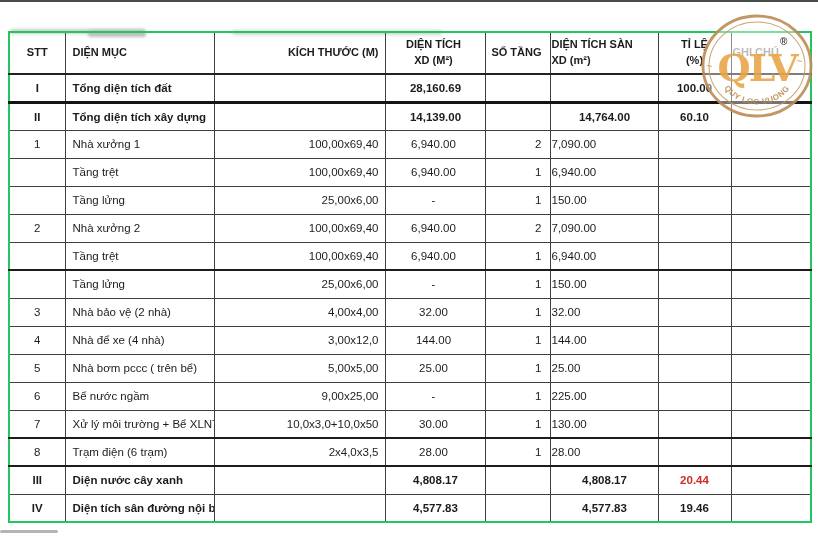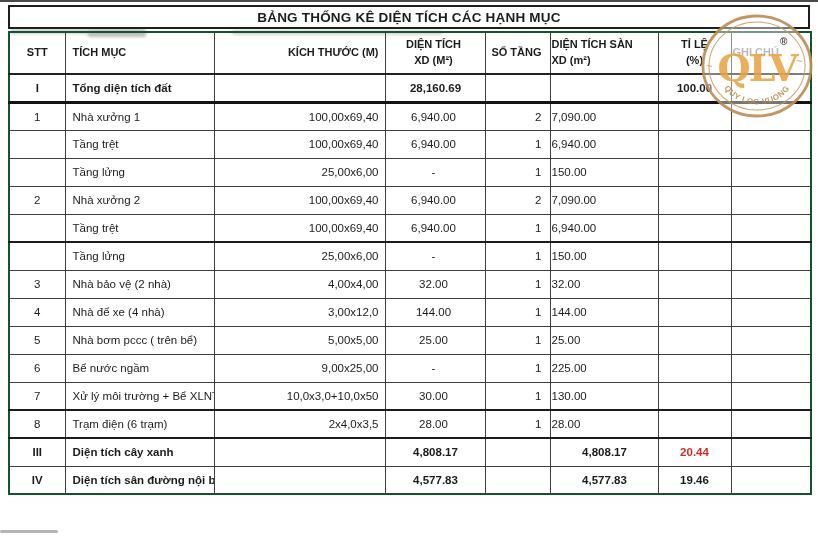--- a/index.html
+++ b/index.html
@@ -12,21 +12,21 @@
   .title-box {
     position:absolute; left:8px; top:5px; width:802px; height:24px;
     border:2px solid #1f1f1f; box-sizing:border-box;
     display:flex; align-items:center; justify-content:center;
   }
   .title-box span { font-size:13.5px; font-weight:bold; letter-spacing:.2px; }
 
   table.main {
     position:absolute; left:8px; top:31px; width:802px;
     border-collapse:collapse; table-layout:fixed;
-    border:2px solid #14532d;
+    border:2px solid #22c55e;
   }
   th, td {
     border:1px solid #3f3f3f; box-sizing:border-box;
     overflow:hidden; white-space:nowrap;
   }
   thead tr { height:42px; }
   thead th { font-size:11px; font-weight:bold; text-align:left; vertical-align:middle; line-height:1.45;
              border-bottom:2px solid #222; }
   thead th.muted { color:#8a8a8a; }
   tbody tr { height:28px; }
@@ -62,42 +62,39 @@
 <body>
 
 <div class="page">
   <div class="top-edge"></div>
 
   <div class="smudge s1"></div>
   <div class="smudge s2"></div>
   <div class="smudge s3"></div>
   <div class="smudge s4"></div>
 
-  <div class="title-box">
-    <span>BẢNG THỐNG KÊ DIỆN TÍCH CÁC HẠNH MỤC</span>
-  </div>
 
   <table class="main">
     <colgroup>
       <col style="width:56px">
         <col style="width:149px">
         <col style="width:171px">
         <col style="width:100px">
       <col style="width:65px">
         <col style="width:108px">
         <col style="width:73px">
         <col style="width:80px">
     </colgroup>
     <thead>
         <tr id="header-row">
           <th class="c-stt">
             <div>STT</div>
           </th>
           <th class="c-hang">
-            <div>TÍCH MỤC</div>
+            <div>DIỆN MỤC</div>
           </th>
           <th class="c-kich">
             <div>KÍCH THƯỚC (M)</div>
           </th>
           <th class="c-xd">
             <div>DIỆN TÍCH</div>
             <div>XD (M²)</div>
           </th>
           <th class="c-tang">
             <div>SỐ TẦNG</div>
@@ -119,20 +116,30 @@
         <tr class="sum b3">
           <td class="c-stt">I</td>
           <td class="c-hang">Tổng diện tích đất</td>
           <td class="c-kich"></td>
           <td class="c-xd">28,160.69</td>
           <td class="c-tang"></td>
           <td class="c-san"></td>
           <td class="c-tile">100.00</td>
           <td class="c-ghi"></td>
         </tr>
+        <tr class="sum">
+          <td class="c-stt">II</td>
+          <td class="c-hang">Tổng diện tích xây dựng</td>
+          <td class="c-kich"></td>
+          <td class="c-xd">14,139.00</td>
+          <td class="c-tang"></td>
+          <td class="c-san">14,764.00</td>
+          <td class="c-tile">60.10</td>
+          <td class="c-ghi"></td>
+        </tr>
         <tr>
           <td class="c-stt">1</td>
           <td class="c-hang">Nhà xưởng 1</td>
           <td class="c-kich">100,00x69,40</td>
           <td class="c-xd">6,940.00</td>
           <td class="c-tang">2</td>
           <td class="c-san">7,090.00</td>
           <td class="c-tile"></td>
           <td class="c-ghi"></td>
         </tr>
@@ -241,21 +248,21 @@
           <td class="c-hang">Trạm điện (6 trạm)</td>
           <td class="c-kich">2x4,0x3,5</td>
           <td class="c-xd">28.00</td>
           <td class="c-tang">1</td>
           <td class="c-san">28.00</td>
           <td class="c-tile"></td>
           <td class="c-ghi"></td>
         </tr>
         <tr class="sum">
           <td class="c-stt">III</td>
-          <td class="c-hang">Diện tích cây xanh</td>
+          <td class="c-hang">Diện nước cây xanh</td>
           <td class="c-kich"></td>
           <td class="c-xd">4,808.17</td>
           <td class="c-tang"></td>
           <td class="c-san">4,808.17</td>
           <td class="c-tile red">20.44</td>
           <td class="c-ghi"></td>
         </tr>
         <tr class="sum">
           <td class="c-stt">IV</td>
           <td class="c-hang">Diện tích sân đường nội bộ</td>

